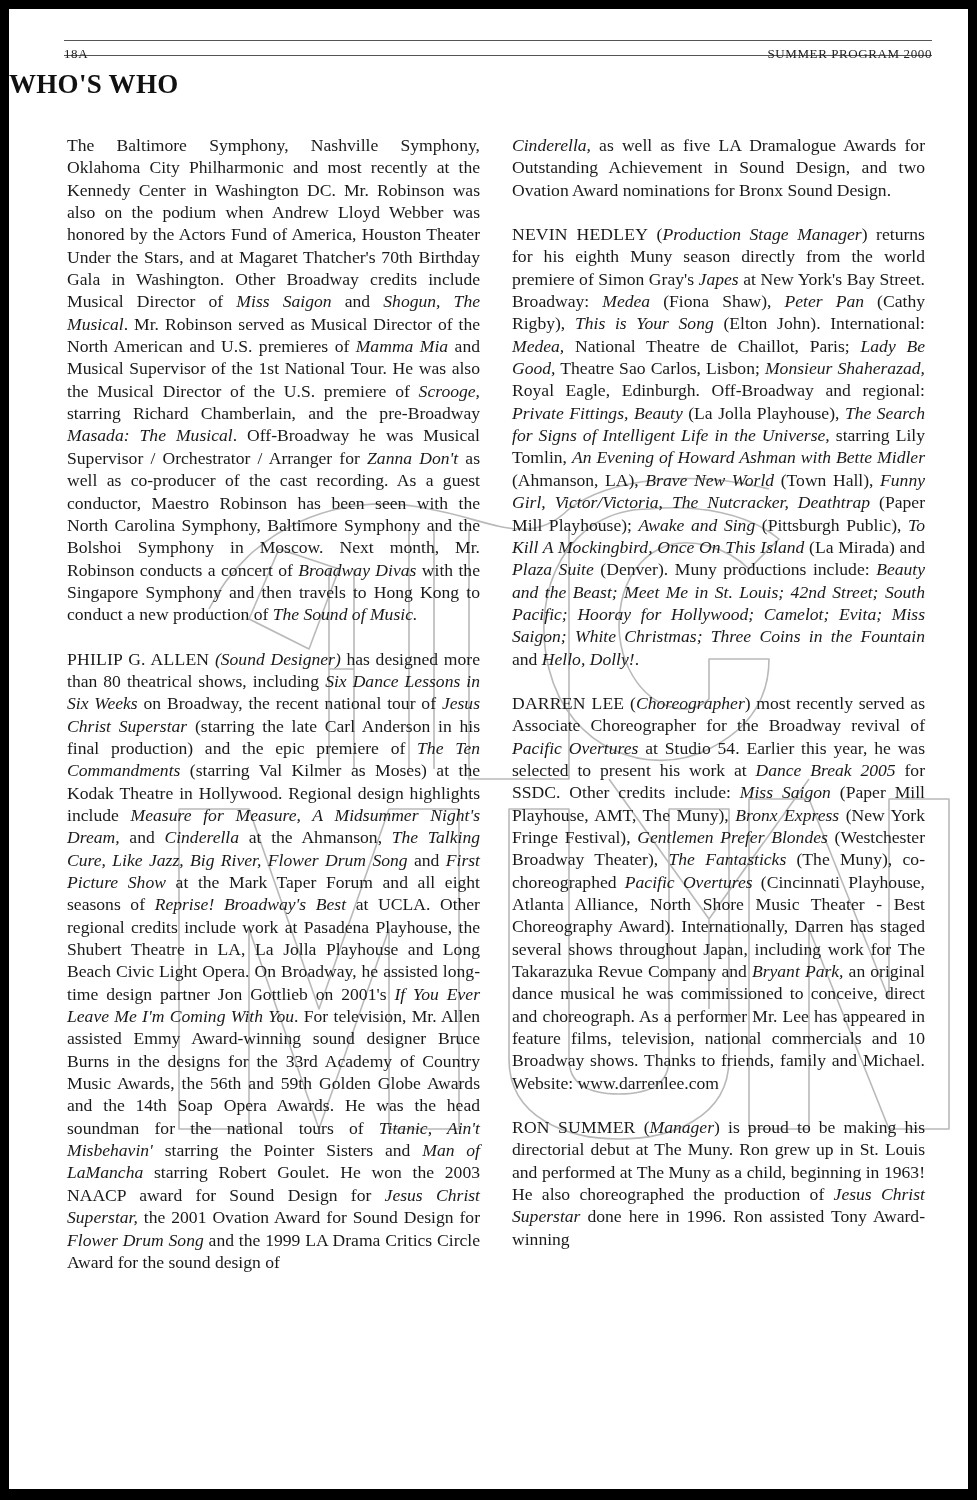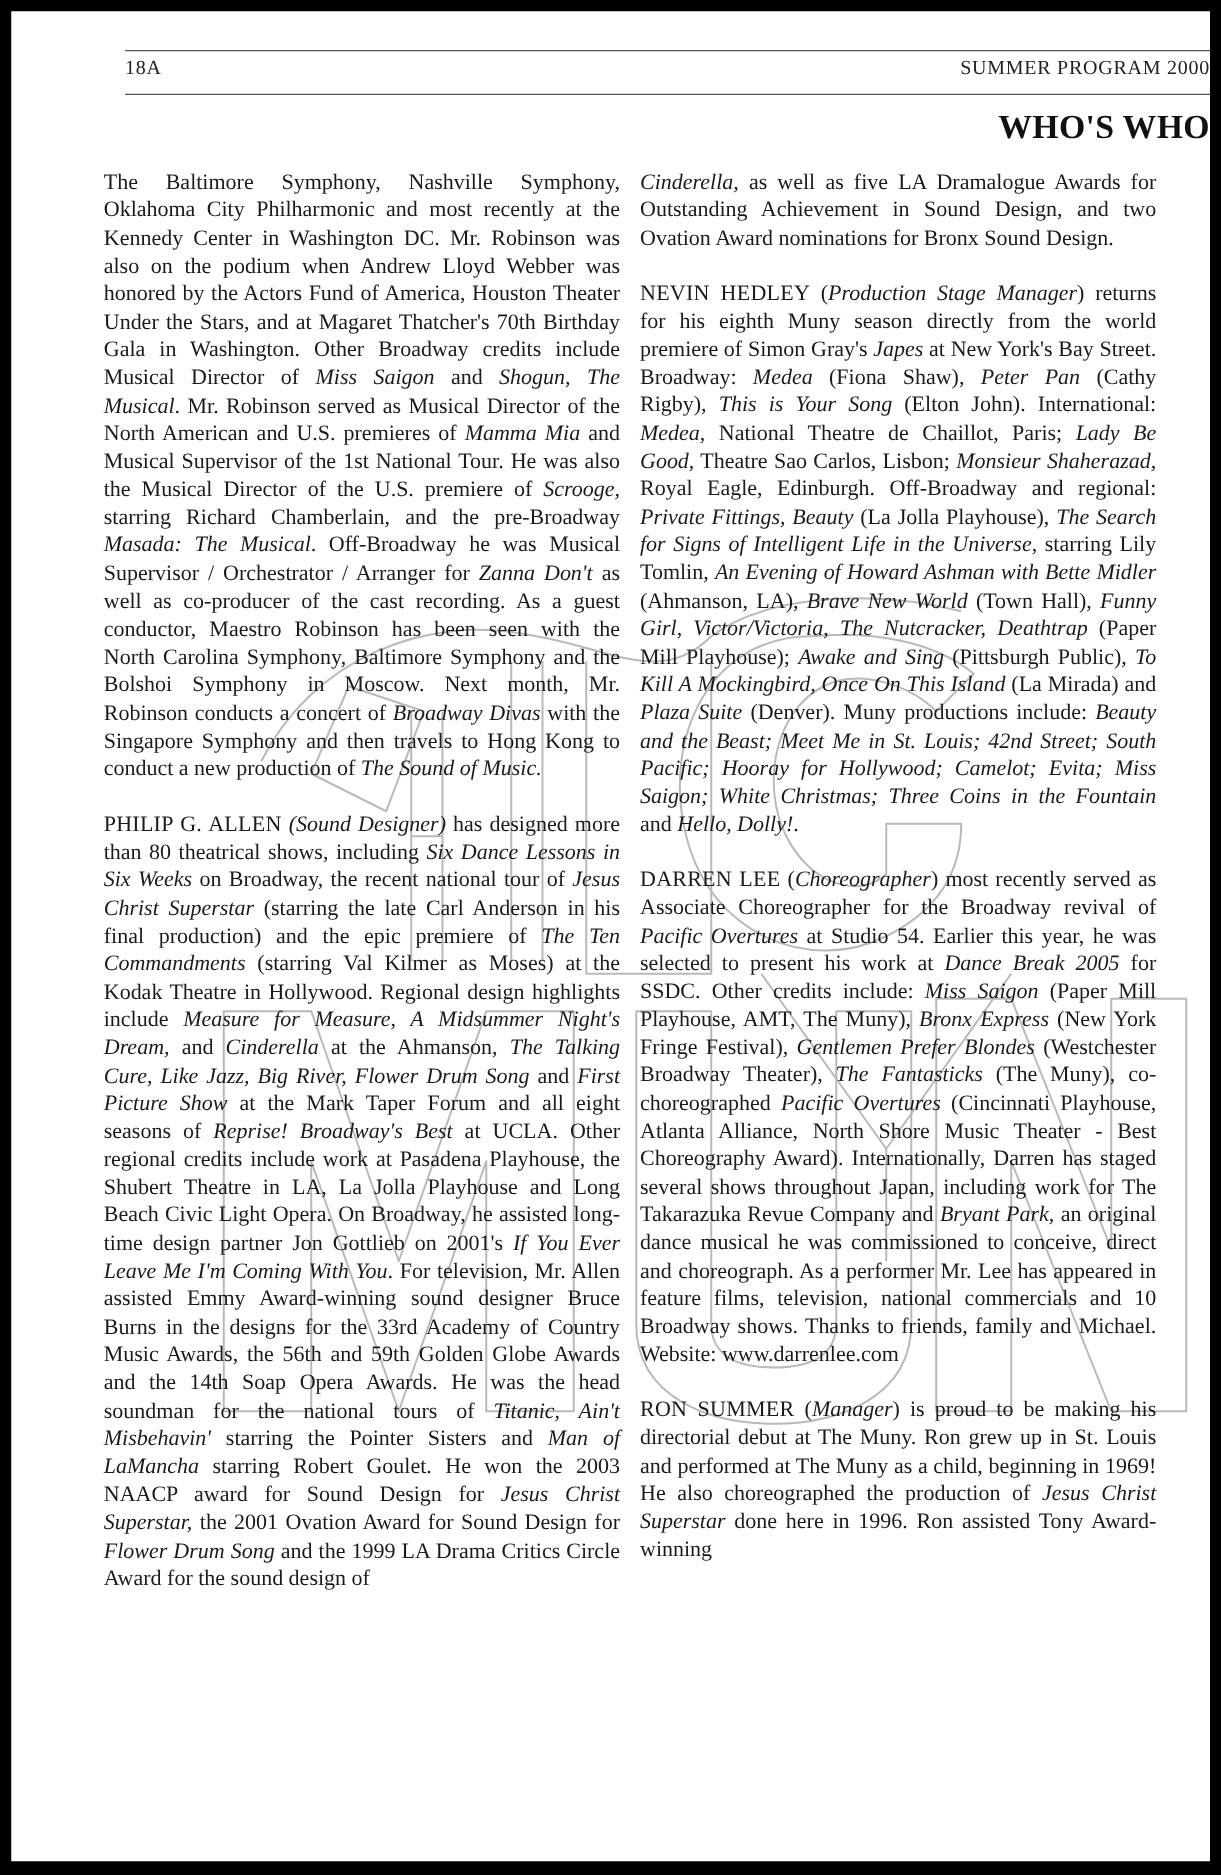--- a/index.html
+++ b/index.html
@@ -5,44 +5,43 @@
   html, body { margin: 0; padding: 0; }
   body {
     width: 977px; height: 1500px; background: #000;
     position: relative; overflow: hidden;
   }
   .page {
     position: absolute; left: 9px; top: 9px; width: 959px; height: 1480px;
     background: #fff; overflow: hidden;
   }
   .header {
-    position: absolute; left: 55px; top: 31px; width: 868px; height: 36px;
+    position: absolute; left: 55px; top: 31px; width: 868px; height: 16px;
     border-top: 1.5px solid #555; border-bottom: 1.5px solid #555;
     box-sizing: border-box;
-    font-family: "Liberation Serif", serif; font-size: 16px; color: #222;
+    font-family: "Liberation Serif", serif; font-size: 13px; color: #222;
     letter-spacing: 0.6px;
-    margin-left: 36px;
   }
   .header .folio { position: absolute; left: 0; top: 5px; }
   .header .running { position: absolute; right: 0; top: 5px; }
   .title {
-    position: absolute; left: 0; width: 100%; top: 77px; text-align: right;
+    position: absolute; left: 0; width: 100%; top: 60px; text-align: left;
     font-family: "Liberation Serif", serif; font-weight: bold; font-size: 27px;
     color: #111; letter-spacing: 0.3px;
   }
   .watermark {
     position: absolute; left: 0; top: 0; width: 959px; height: 1480px;
     pointer-events: none;
   }
   .col {
     position: absolute; top: 125px; width: 413px;
     font-family: "Liberation Serif", serif; font-size: 17.6px; line-height: 22.35px;
     color: #1a1a1a; text-align: justify;
   }
-  .col.left { left: 74px; }
+  .col.left { left: 58px; }
   .col.right { left: 503px; }
   .col p { margin: 0 0 22px 0; }
   .col b { font-weight: normal; letter-spacing: 0.2px; }
   .col i { }
 </style>
 </head>
 <body>
 
 <div class="page">
 
@@ -69,16 +68,16 @@
   </svg>
 
   <div class="col left">
       <p><span>The Baltimore Symphony, Nashville Symphony, Oklahoma City Philharmonic and most recently at the Kennedy Center in Washington DC. Mr. Robinson was also on the podium when Andrew Lloyd Webber was honored by the Actors Fund of America, Houston Theater Under the Stars, and at Magaret Thatcher's 70th Birthday Gala in Washington. Other Broadway credits include Musical Director of </span><i>Miss Saigon</i><span> and </span><i>Shogun, The Musical</i><span>. Mr. Robinson served as Musical Director of the North American and U.S. premieres of </span><i>Mamma Mia</i><span> and Musical Supervisor of the 1st National Tour. He was also the Musical Director of the U.S. premiere of </span><i>Scrooge,</i><span> starring Richard Chamberlain, and the pre-Broadway </span><i>Masada: The Musical</i><span>. Off-Broadway he was Musical Supervisor / Orchestrator / Arranger for </span><i>Zanna Don't</i><span> as well as co-producer of the cast recording. As a guest conductor, Maestro Robinson has been seen with the North Carolina Symphony, Baltimore Symphony and the Bolshoi Symphony in Moscow. Next month, Mr. Robinson conducts a concert of </span><i>Broadway Divas</i><span> with the Singapore Symphony and then travels to Hong Kong to conduct a new production of </span><i>The Sound of Music.</i></p>
       <p><b>PHILIP G. ALLEN</b><span> </span><i>(Sound Designer)</i><span> has designed more than 80 theatrical shows, including </span><i>Six Dance Lessons in Six Weeks</i><span> on Broadway, the recent national tour of </span><i>Jesus Christ Superstar</i><span> (starring the late Carl Anderson in his final production) and the epic premiere of </span><i>The Ten Commandments</i><span> (starring Val Kilmer as Moses) at the Kodak Theatre in Hollywood. Regional design highlights include </span><i>Measure for Measure, A Midsummer Night's Dream,</i><span> and </span><i>Cinderella</i><span> at the Ahmanson, </span><i>The Talking Cure, Like Jazz, Big River, Flower Drum Song</i><span> and </span><i>First Picture Show</i><span> at the Mark Taper Forum and all eight seasons of </span><i>Reprise! Broadway's Best</i><span> at UCLA. Other regional credits include work at Pasadena Playhouse, the Shubert Theatre in LA, La Jolla Playhouse and Long Beach Civic Light Opera. On Broadway, he assisted long-time design partner Jon Gottlieb on 2001's </span><i>If You Ever Leave Me I'm Coming With You</i><span>. For television, Mr. Allen assisted Emmy Award-winning sound designer Bruce Burns in the designs for the 33rd Academy of Country Music Awards, the 56th and 59th Golden Globe Awards and the 14th Soap Opera Awards. He was the head soundman for the national tours of </span><i>Titanic, Ain't Misbehavin'</i><span> starring the Pointer Sisters and </span><i>Man of LaMancha</i><span> starring Robert Goulet. He won the 2003 NAACP award for Sound Design for </span><i>Jesus Christ Superstar,</i><span> the 2001 Ovation Award for Sound Design for </span><i>Flower Drum Song</i><span> and the 1999 LA Drama Critics Circle Award for the sound design of</span></p>
     </div>
   <div class="col right">
       <p><i>Cinderella,</i><span> as well as five LA Dramalogue Awards for Outstanding Achievement in Sound Design, and two Ovation Award nominations for Bronx Sound Design.</span></p>
       <p><b>NEVIN HEDLEY</b><span> (</span><i>Production Stage Manager</i><span>) returns for his eighth Muny season directly from the world premiere of Simon Gray's </span><i>Japes</i><span> at New York's Bay Street. Broadway: </span><i>Medea</i><span> (Fiona Shaw), </span><i>Peter Pan</i><span> (Cathy Rigby), </span><i>This is Your Song</i><span> (Elton John). International: </span><i>Medea,</i><span> National Theatre de Chaillot, Paris; </span><i>Lady Be Good,</i><span> Theatre Sao Carlos, Lisbon; </span><i>Monsieur Shaherazad,</i><span> Royal Eagle, Edinburgh. Off-Broadway and regional: </span><i>Private Fittings, Beauty</i><span> (La Jolla Playhouse), </span><i>The Search for Signs of Intelligent Life in the Universe,</i><span> starring Lily Tomlin, </span><i>An Evening of Howard Ashman with Bette Midler</i><span> (Ahmanson, LA), </span><i>Brave New World</i><span> (Town Hall), </span><i>Funny Girl, Victor/Victoria, The Nutcracker, Deathtrap</i><span> (Paper Mill Playhouse); </span><i>Awake and Sing</i><span> (Pittsburgh Public), </span><i>To Kill A Mockingbird, Once On This Island</i><span> (La Mirada) and </span><i>Plaza Suite</i><span> (Denver). Muny productions include: </span><i>Beauty and the Beast; Meet Me in St. Louis; 42nd Street; South Pacific; Hooray for Hollywood; Camelot; Evita; Miss Saigon; White Christmas; Three Coins in the Fountain</i><span> and </span><i>Hello, Dolly!</i><span>.</span></p>
       <p><b>DARREN LEE</b><span> (</span><i>Choreographer</i><span>) most recently served as Associate Choreographer for the Broadway revival of </span><i>Pacific Overtures</i><span> at Studio 54. Earlier this year, he was selected to present his work at </span><i>Dance Break 2005</i><span> for SSDC. Other credits include: </span><i>Miss Saigon</i><span> (Paper Mill Playhouse, AMT, The Muny), </span><i>Bronx Express</i><span> (New York Fringe Festival), </span><i>Gentlemen Prefer Blondes</i><span> (Westchester Broadway Theater), </span><i>The Fantasticks</i><span> (The Muny), co-choreographed </span><i>Pacific Overtures</i><span> (Cincinnati Playhouse, Atlanta Alliance, North Shore Music Theater - Best Choreography Award). Internationally, Darren has staged several shows throughout Japan, including work for The Takarazuka Revue Company and </span><i>Bryant Park,</i><span> an original dance musical he was commissioned to conceive, direct and choreograph. As a performer Mr. Lee has appeared in feature films, television, national commercials and 10 Broadway shows. Thanks to friends, family and Michael. Website: www.darrenlee.com</span></p>
-      <p><b>RON SUMMER</b><span> (</span><i>Manager</i><span>) is proud to be making his directorial debut at The Muny. Ron grew up in St. Louis and performed at The Muny as a child, beginning in 1969! He also choreographed the production of </span><i>Jesus Christ Superstar</i><span> done here in 1996. Ron assisted Tony Award-winning</span></p>
+      <p><b>RON SUMMER</b><span> (</span><i>Manager</i><span>) is proud to be making his directorial debut at The Muny. Ron grew up in St. Louis and performed at The Muny as a child, beginning in 1963! He also choreographed the production of </span><i>Jesus Christ Superstar</i><span> done here in 1996. Ron assisted Tony Award-winning</span></p>
     </div>
 
 </div>
 
 </body></html>

